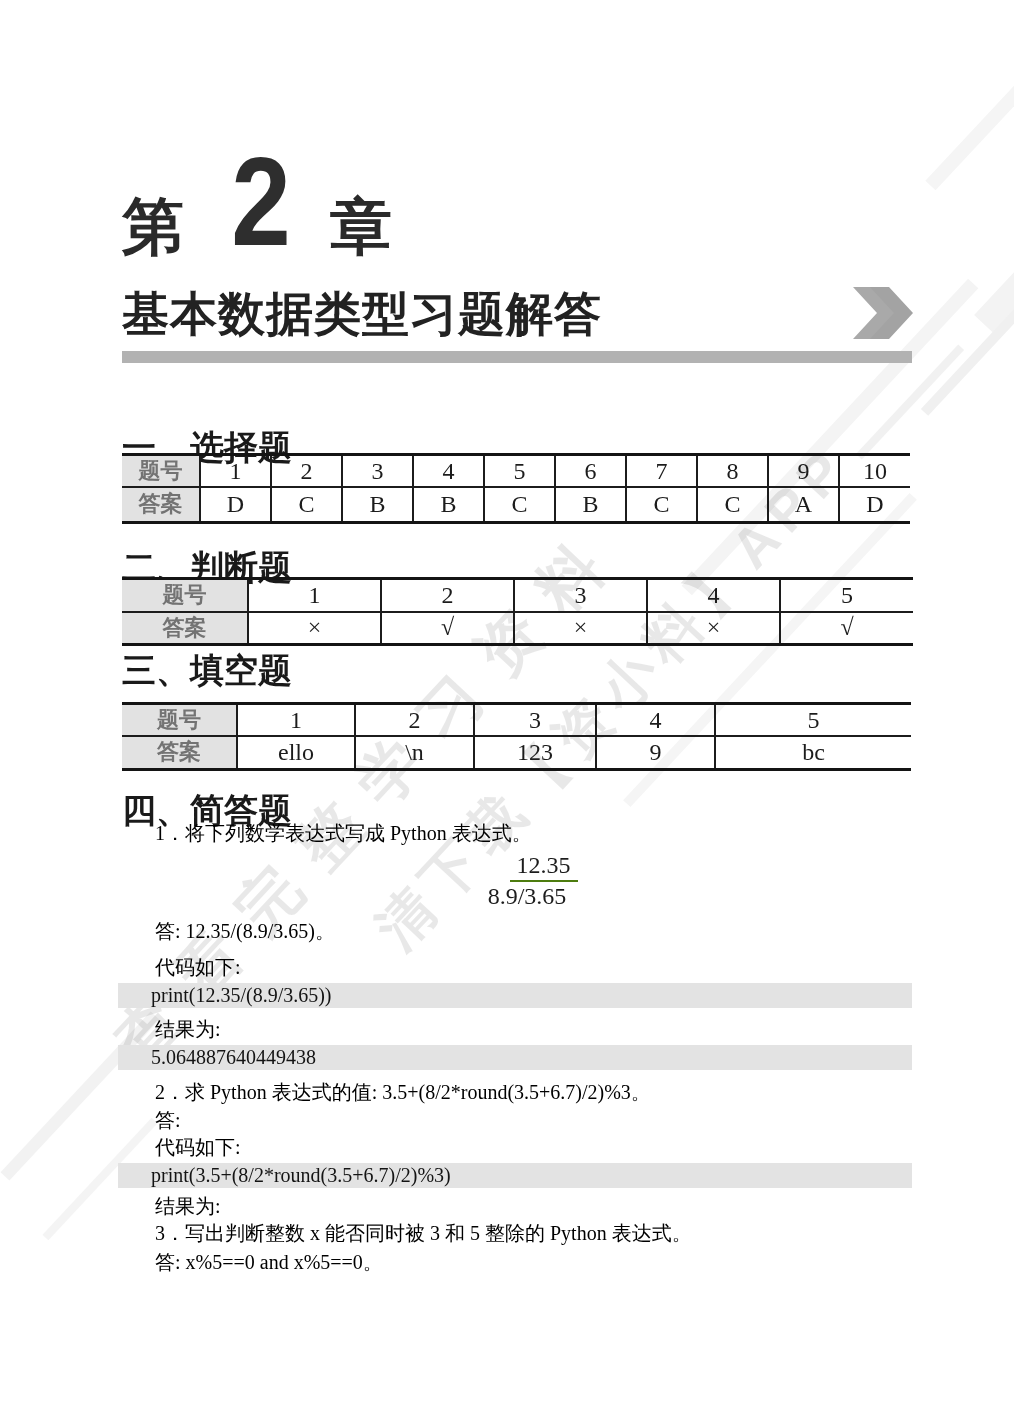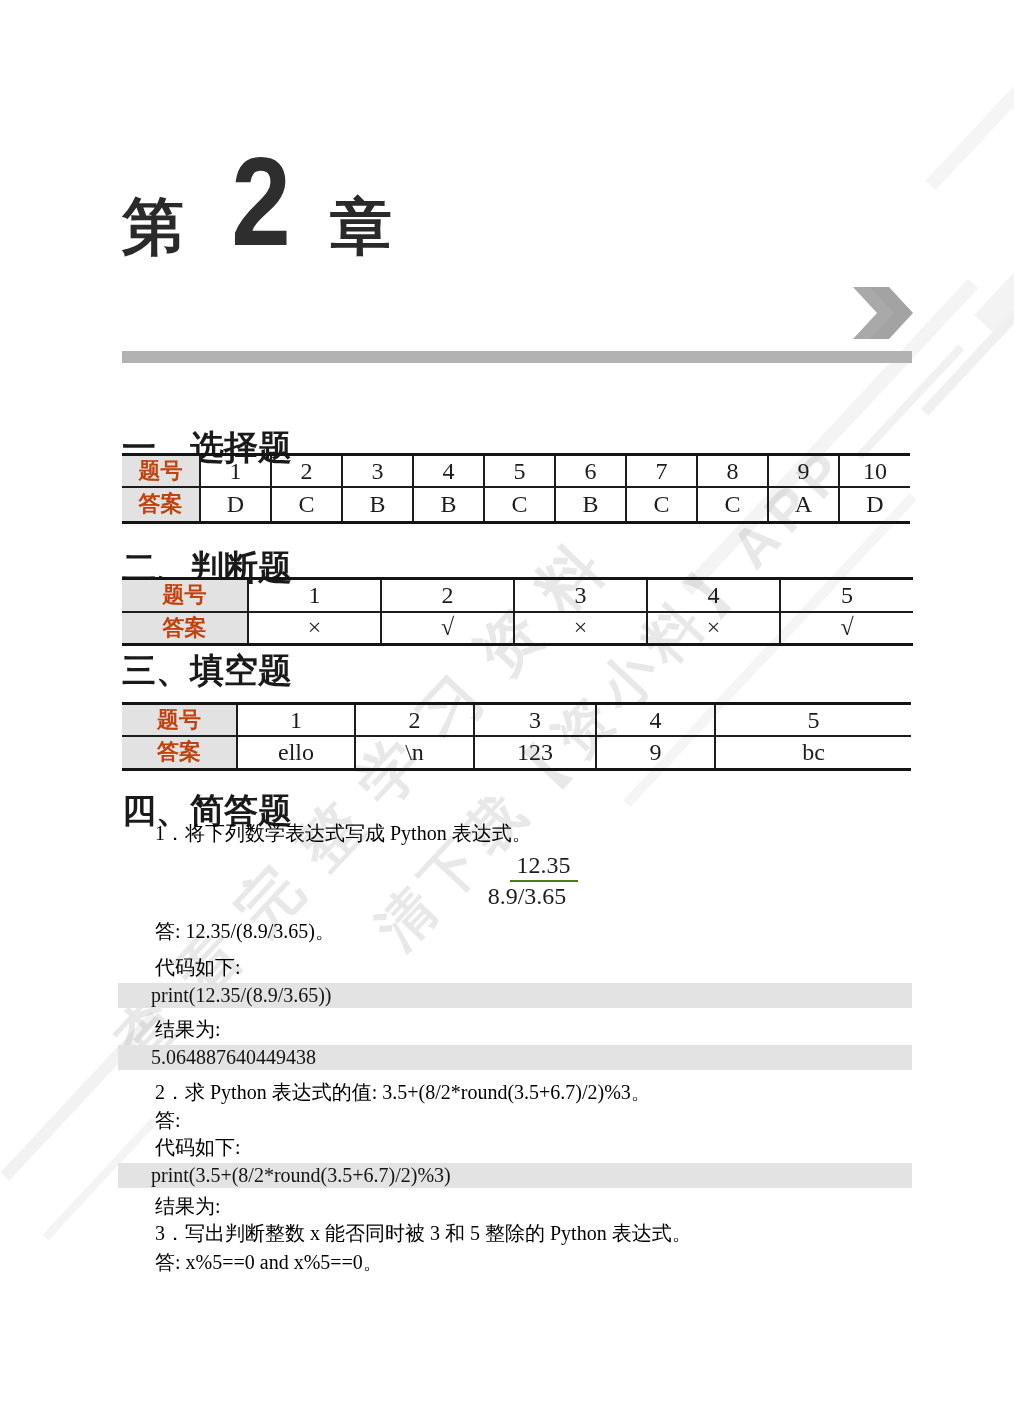--- a/index.html
+++ b/index.html
@@ -47,21 +47,21 @@
   
   .qtable{
     position:absolute;left:122px;border-collapse:collapse;table-layout:fixed;
     border-top:3px solid #141414;border-bottom:3px solid #141414;
   }
   .qtable th,.qtable td{border-left:2px solid #1c1c1c;padding:0;text-align:center;vertical-align:middle;}
   .qtable tr > *:first-child{border-left:none;}
   .qtable tr:first-child > *{border-bottom:2px solid #1c1c1c;}
   .qtable th{
     background:#e2e2e2;font-family:Liberation Mono, monospace;
-    font-weight:700;font-size:22px;color:#c2410c;
+    font-weight:700;font-size:22px;color:#737373;
   }
   .qtable td{font-family:"Liberation Serif",serif;font-size:24px;color:#1c1c1c;}
   .t1{top:453px;width:788px;}
   .t1 tr:first-child{height:31px;} .t1 tr:last-child{height:35px;}
   .t2{top:577px;width:791px;}
   .t2 tr{height:33px;}
   .t3{top:702px;width:789px;}
   .t3 tr:first-child{height:31px;} .t3 tr:last-child{height:33px;}
   
   .short-flow{position:absolute;left:118px;top:820px;width:794px;}
@@ -100,20 +100,21 @@
     <div class="wm wm2">清下载【资小料】APP</div>
   </div>
 
   <div class="content">
 
     <div class="chapter-row">
       <span class="ch-side">第</span>
       <span class="ch-num">2</span>
       <span class="ch-side">章</span>
     </div>
+    <div class="chapter-title">基本数据类型习题解答</div>
     <div class="title-bar"></div>
     <svg class="chevrons" width="60" height="52" viewBox="0 0 60 52">
       <polygon points="0,0 19,0 43,26 19,52 0,52 24,26" fill="#a9a9a9"></polygon>
       <g transform="translate(17,0)">
         <polygon points="0,0 19,0 43,26 19,52 0,52 24,26" fill="#a3a3a3"></polygon>
       </g>
     </svg>
 
     <div class="sec-head" style="top:425px;">一、选择题</div>
     <table class="qtable t1">

